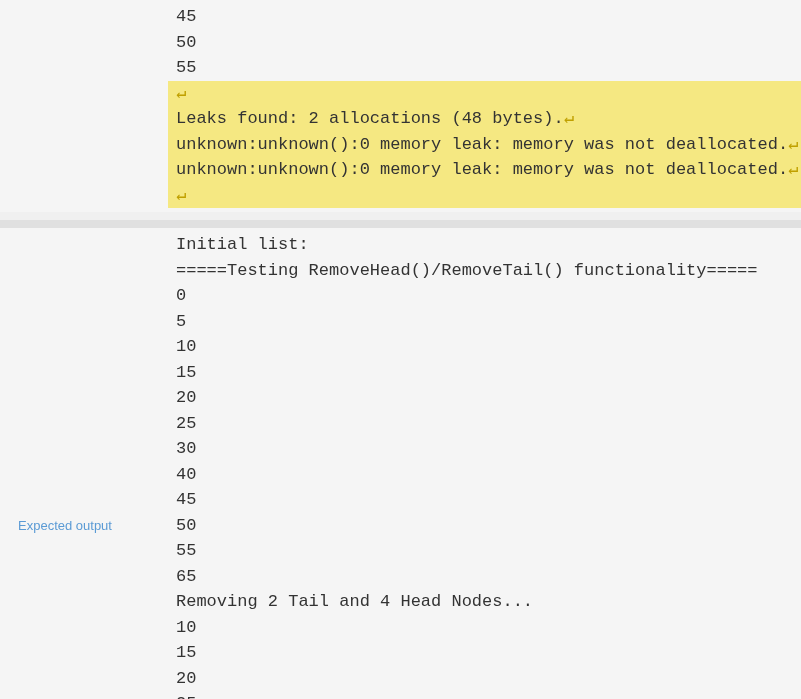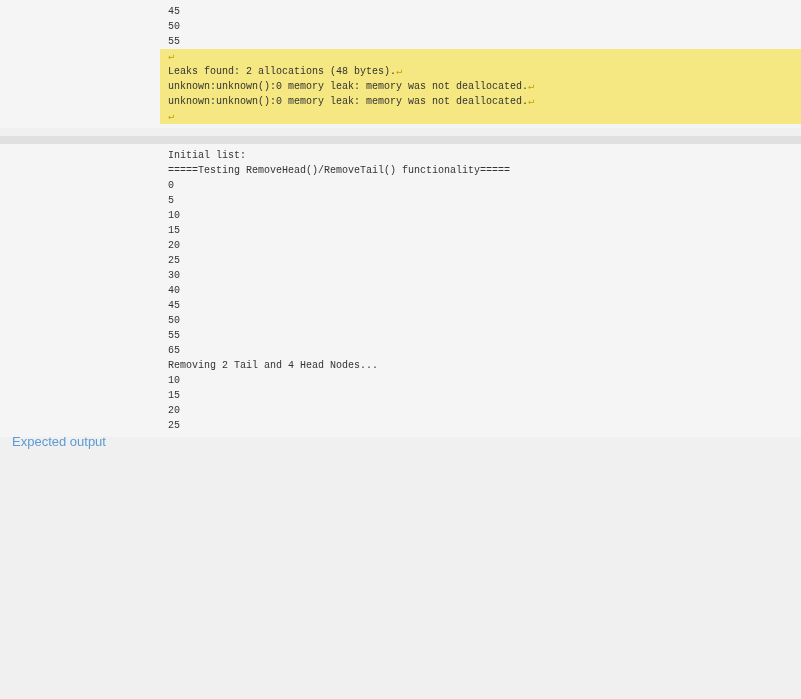--- a/index.html
+++ b/index.html
@@ -23,23 +23,24 @@
     }
 
     .top-section {
       background-color: #f5f5f5;
       margin: 0 0 8px 0;
       padding: 4px 0 4px 160px;
     }
 
     .code-block {
       font-family: 'Courier New', Courier, monospace;
-      font-size: 10px;
+      font-size: 17px;
       line-height: 1.5;
       color: #333;
+      margin-left: 8px;
     }
 
     .line {
       display: block;
       white-space: pre;
       padding: 0 8px;
     }
 
     .highlighted-line {
       display: block;
@@ -49,21 +50,21 @@
     }
 
     .bottom-section {
       background-color: #f5f5f5;
       padding: 4px 0 4px 160px;
       position: relative;
     }
 
     .label-expected {
       position: absolute;
-      left: 12px;
+      left: 18px;
       top: 290px;
       color: #5b9bd5;
       font-family: Arial, sans-serif;
       font-size: 13px;
       font-weight: normal;
     }
 
     .separator {
       height: 8px;
       background-color: #e0e0e0;

